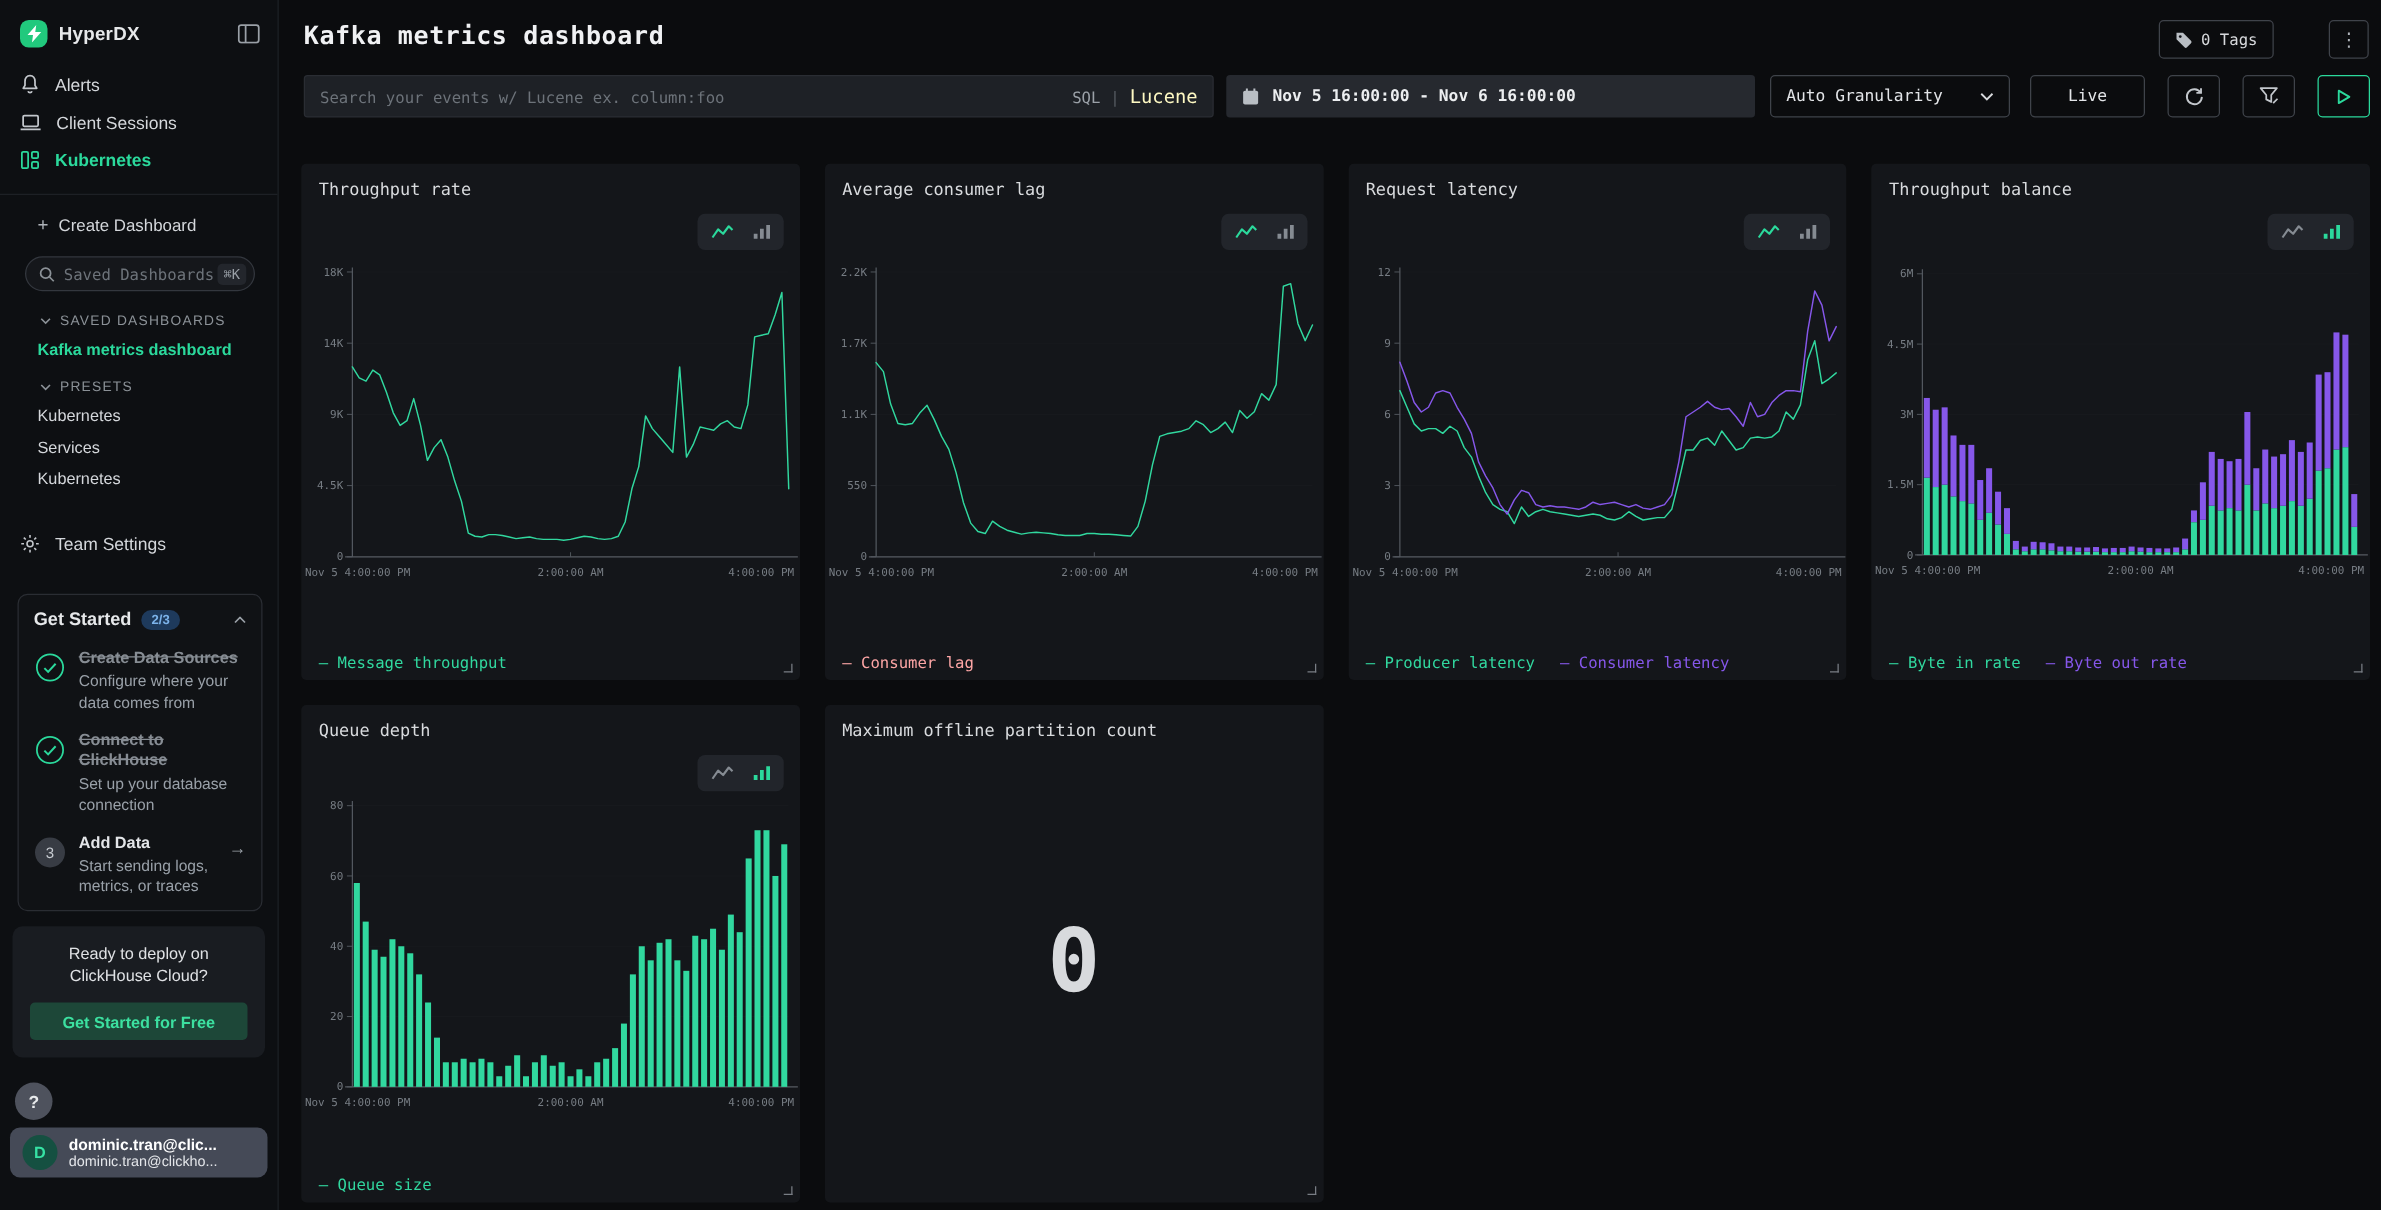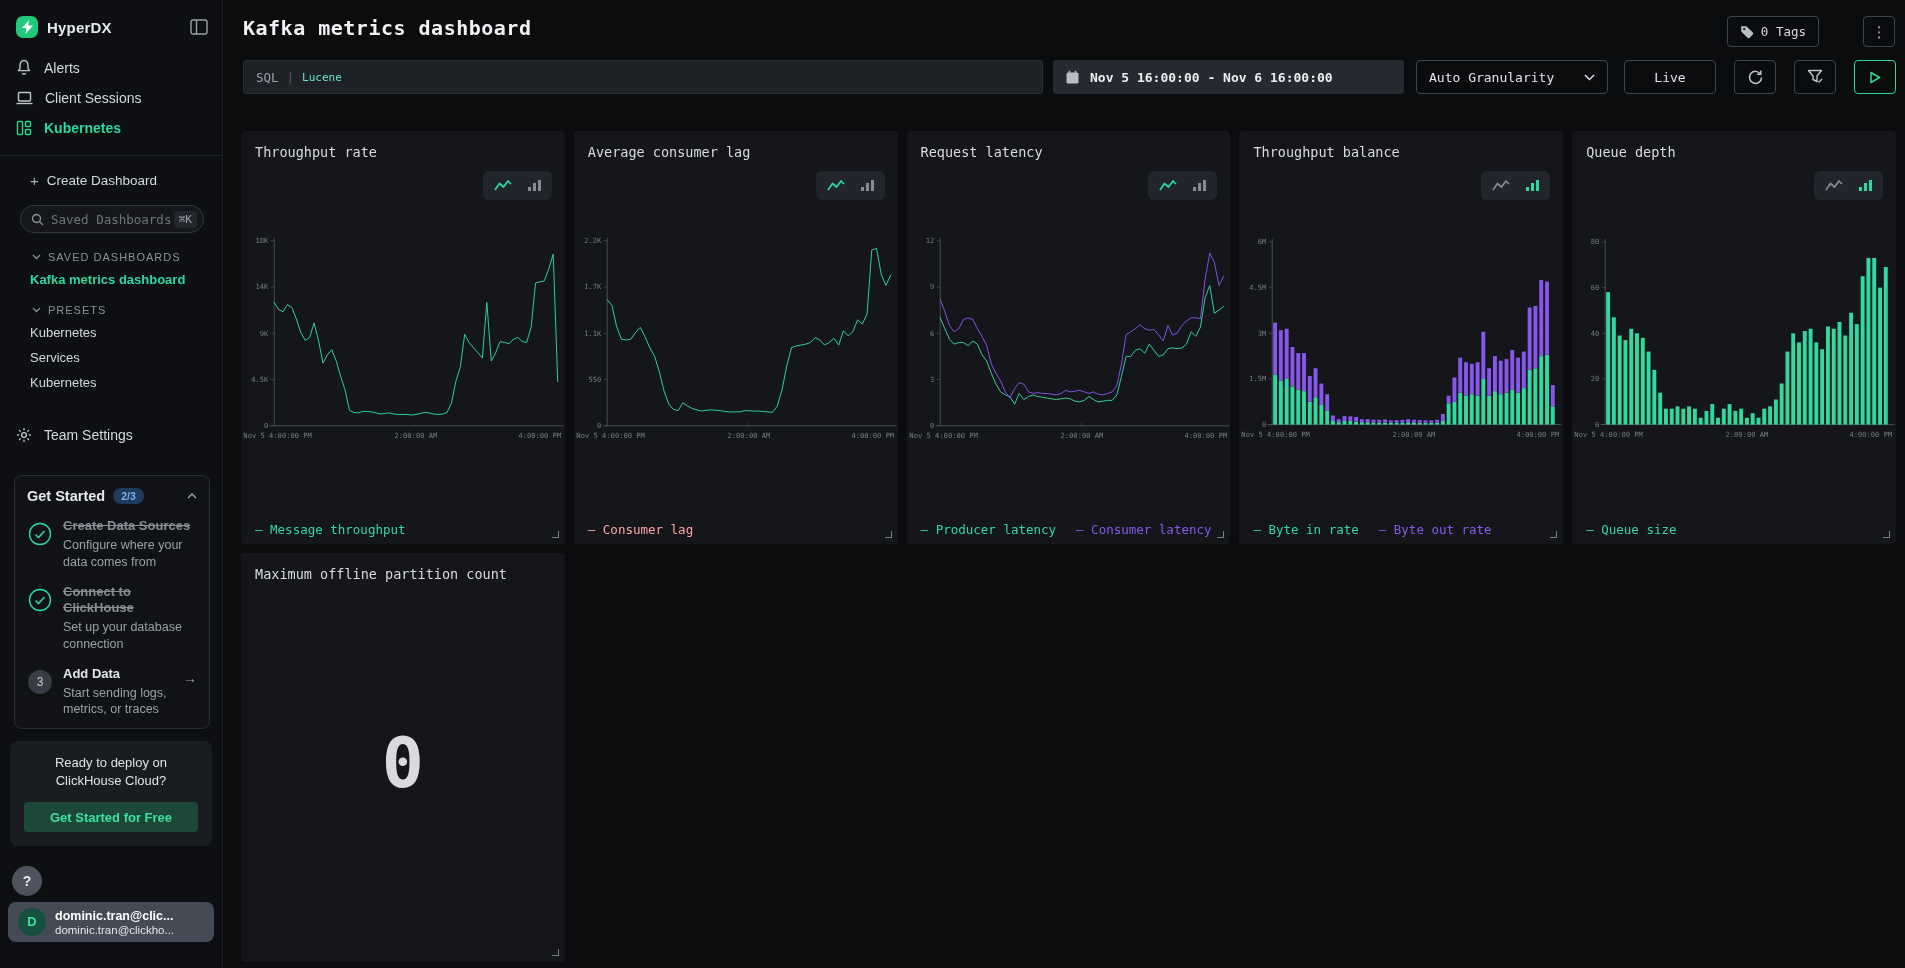--- a/index.html
+++ b/index.html
@@ -79,35 +79,35 @@
   .dots-btn { width:32px; justify-content:center; padding:0; font-size:15px; color:#aeb3b9; }
 
   .filter-row { display:flex; align-items:center; margin:13px 9px 0 20px; }
   .search-box { flex:1; height:34px; background:#1e2126; border:1px solid #2a2d33; border-radius:3px;
     display:flex; align-items:center; padding:0 12px; }
   .search-box input { flex:1; background:transparent; border:none; outline:none; color:#d7d9dc;
     font-family:"DejaVu Sans Mono",monospace; font-size:12.5px; }
   .search-box input::placeholder { color:#6d737a; }
   .lang-sql { color:#9ba1a8; font-size:12.5px; }
   .lang-sep { color:#565b62; margin:0 8px; font-size:12.5px; }
-  .lang-lucene { color:#5eead4; font-size:11px; cursor:pointer; }
-  .date-box { width:351px; height:34px; margin-left:10px; background:#26292f; border-radius:3px;
+  .lang-lucene { color:#fef9c3; font-size:15px; cursor:pointer; }
+  .date-box { width:423px; height:34px; margin-left:10px; background:#26292f; border-radius:3px;
     display:flex; align-items:center; gap:10px; padding:0 12px; color:#eceef0; font-weight:bold; font-size:13px; cursor:pointer; }
   .gran-box { width:192px; height:34px; margin-left:12px; border:1px solid #3f434a; border-radius:4px;
     display:flex; align-items:center; padding:0 12px; color:#e3e5e8; font-size:13px; cursor:pointer; background:transparent; }
   .gran-box .chev { margin-left:auto; }
   .live-btn { width:92px; height:34px; margin-left:16px; border:1px solid #3f434a; border-radius:4px;
     background:transparent; color:#e3e5e8; font-size:13px; cursor:pointer; font-family:"DejaVu Sans Mono",monospace; }
   .icon-btn { width:42px; height:34px; margin-left:18px; border:1px solid #3f434a; border-radius:4px;
     background:transparent; display:flex; align-items:center; justify-content:center; cursor:pointer; }
   .icon-btn.play { border-color:#2bd99c; }
 
   
   .grid { position:absolute; left:18px; right:9px; top:131px; bottom:6px;
-    display:grid; grid-template-columns:1fr 1fr 1fr 1fr 1fr; grid-template-rows:413px 1fr; gap:9px; }
+    display:grid; grid-template-columns:1fr 1fr 1fr 1fr; grid-template-rows:413px 1fr; gap:20px; }
   .card { background:#14161a; border-radius:4px; position:relative; display:flex; flex-direction:column; overflow:hidden; }
   .card-title { font-size:13.5px; color:#d9dbde; padding:13px 14px 2px 14px; }
   .plot { flex:1; width:100%; }
   .plot text { font-family:"DejaVu Sans Mono",monospace; font-size:12px; fill:#767c83; }
   .legend { height:24px; padding:0 0 6px 14px; display:flex; gap:20px; align-items:center;
     font-family:"DejaVu Sans Mono",monospace; font-size:12.5px; }
   .legend-item { cursor:pointer; }
   .chart-toggle { position:absolute; top:40px; right:13px; background:#22252b; border-radius:6px;
     display:flex; align-items:center; padding:5px 8px; gap:10px; }
   .chart-toggle button { background:none; border:none; cursor:pointer; display:flex; padding:2px; }
@@ -301,20 +301,21 @@
             </svg>
         </span>
         <span>0 Tags</span>
       </button>
       <button class="ghost-btn dots-btn">⋮</button>
     </div>
   </div>
 
   <div class="filter-row">
     <div class="search-box">
+      <input class="mono" placeholder="Search your events w/ Lucene ex. column:foo" style="">
       <span class="lang-sql mono">SQL</span>
       <span class="lang-sep mono">|</span>
       <span class="lang-lucene mono">Lucene</span>
     </div>
     <div class="date-box mono">
       <span class="ic">
         <svg width="15" height="15" viewBox="0 0 15 15">
             <rect x="1.5" y="2.5" width="12" height="11" rx="1.5" fill="#b9bec4"></rect>
             <line x1="4.5" y1="0.8" x2="4.5" y2="3.5" stroke="#b9bec4" stroke-width="1.6"></line>
             <line x1="10.5" y1="0.8" x2="10.5" y2="3.5" stroke="#b9bec4" stroke-width="1.6"></line>

